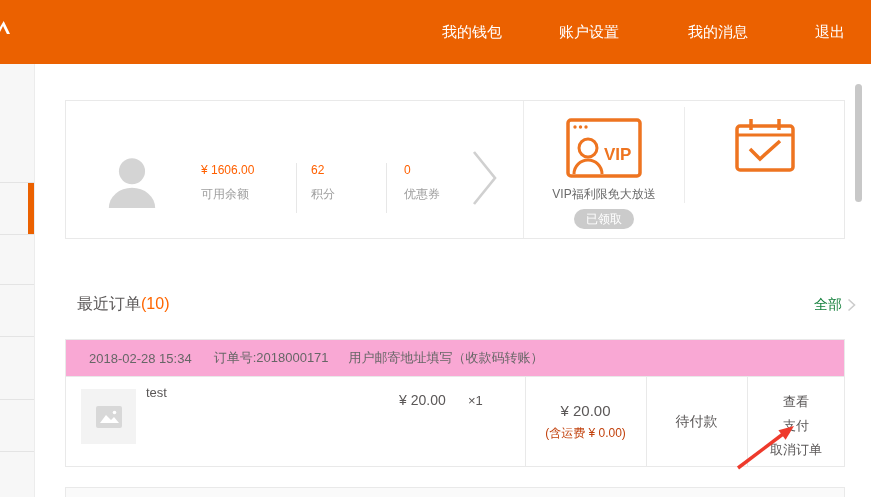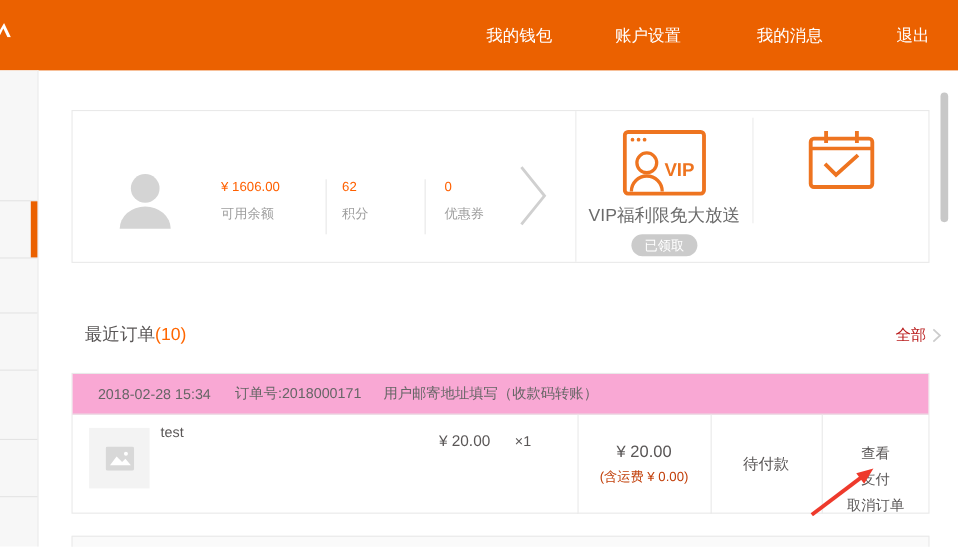--- a/index.html
+++ b/index.html
@@ -41,32 +41,32 @@
   .stat-balance .val{word-break:break-all;}
   .stat-points{left:245px;}
   .stat-coupons{left:338px;}
   .vdiv{position:absolute;width:1px;background:#e7e7e7;}
   .vd1{left:230px;top:62px;height:50px;}
   .vd2{left:320px;top:62px;height:50px;}
   .big-chevron{position:absolute;left:405px;top:48px;}
   .vip-cell{position:absolute;left:457px;top:0;width:161px;height:137px;
     border-left:1px solid #ececec;display:flex;flex-direction:column;align-items:center;
     padding-top:16px;box-sizing:border-box;cursor:pointer;}
-  .vip-title{font-size:16px;color:#6b6b6b;margin-top:7px;white-space:nowrap;}
+  .vip-title{font-size:12px;color:#6b6b6b;margin-top:7px;white-space:nowrap;}
   .claimed-badge{margin-top:6px;font-size:12px;color:#fff;background:#cbcbcb;
     border-radius:11px;padding:3px 12px;line-height:14px;}
   .vd3{left:618px;top:6px;height:96px;background:#ececec;}
   .cal-cell{position:absolute;left:618px;top:0;width:161px;height:137px;
     display:flex;justify-content:center;padding-top:16px;box-sizing:border-box;}
   
   .orders-head{position:absolute;left:77px;top:294px;width:779px;display:flex;
     justify-content:space-between;align-items:center;}
   .orders-title{font-size:16px;color:#5a5757;}
   .orders-count{color:#ff6600;}
-  .view-all{display:flex;align-items:center;font-size:14px;color:#b91c1c;cursor:pointer;}
+  .view-all{display:flex;align-items:center;font-size:14px;color:#15803d;cursor:pointer;}
   .view-all svg{margin-left:5px;}
   
   .order-card{left:65px;top:339px;width:780px;height:128px;}
   .order-head{height:37px;background:#f9a8d4;border-bottom:1px solid #e9e9e9;
     box-sizing:border-box;display:flex;align-items:center;padding-left:23px;
     font-size:13px;color:#666;}
   .order-head .oh-no{margin-left:22px;}
   .order-head .oh-desc{margin-left:20px;}
   .order-body{position:relative;height:90px;}
   .cdiv{position:absolute;top:0;bottom:0;width:1px;background:#e9e9e9;}
@@ -75,21 +75,21 @@
     display:flex;align-items:center;justify-content:center;cursor:pointer;}
   .prod-name{position:absolute;left:80px;top:8px;font-size:13px;color:#5a5757;cursor:pointer;}
   .prod-price{position:absolute;left:333px;top:15px;font-size:14px;color:#5a5757;}
   .prod-qty{position:absolute;left:402px;top:16px;font-size:13px;color:#5a5757;}
   .total-cell{position:absolute;left:459px;top:0;width:121px;height:100%;display:flex;
     flex-direction:column;align-items:center;justify-content:center;}
   .total-val{font-size:15px;color:#5a5757;}
   .shipping-note{font-size:12px;color:#c2410c;margin-top:6px;}
   .status-cell{position:absolute;left:580px;top:0;width:101px;height:100%;display:flex;
     align-items:center;justify-content:center;font-size:14px;color:#5a5757;}
-  .actions-cell{position:absolute;left:681px;top:10px;width:98px;height:100%;display:flex;
+  .actions-cell{position:absolute;left:681px;top:0;width:98px;height:100%;display:flex;
     flex-direction:column;align-items:center;padding-top:17px;box-sizing:border-box;}
   .action-link{font-size:13px;color:#5a5757;cursor:pointer;line-height:15px;}
   .action-link + .action-link{margin-top:9px;}
   
   .next-card{left:65px;top:487px;width:780px;height:30px;background:#fafafa;}
   
   .scroll-thumb{position:absolute;left:855px;top:84px;width:7px;height:118px;
     background:#c8c8c8;border-radius:4px;}
   
   .red-arrow{position:absolute;left:728px;top:412px;pointer-events:none;}

